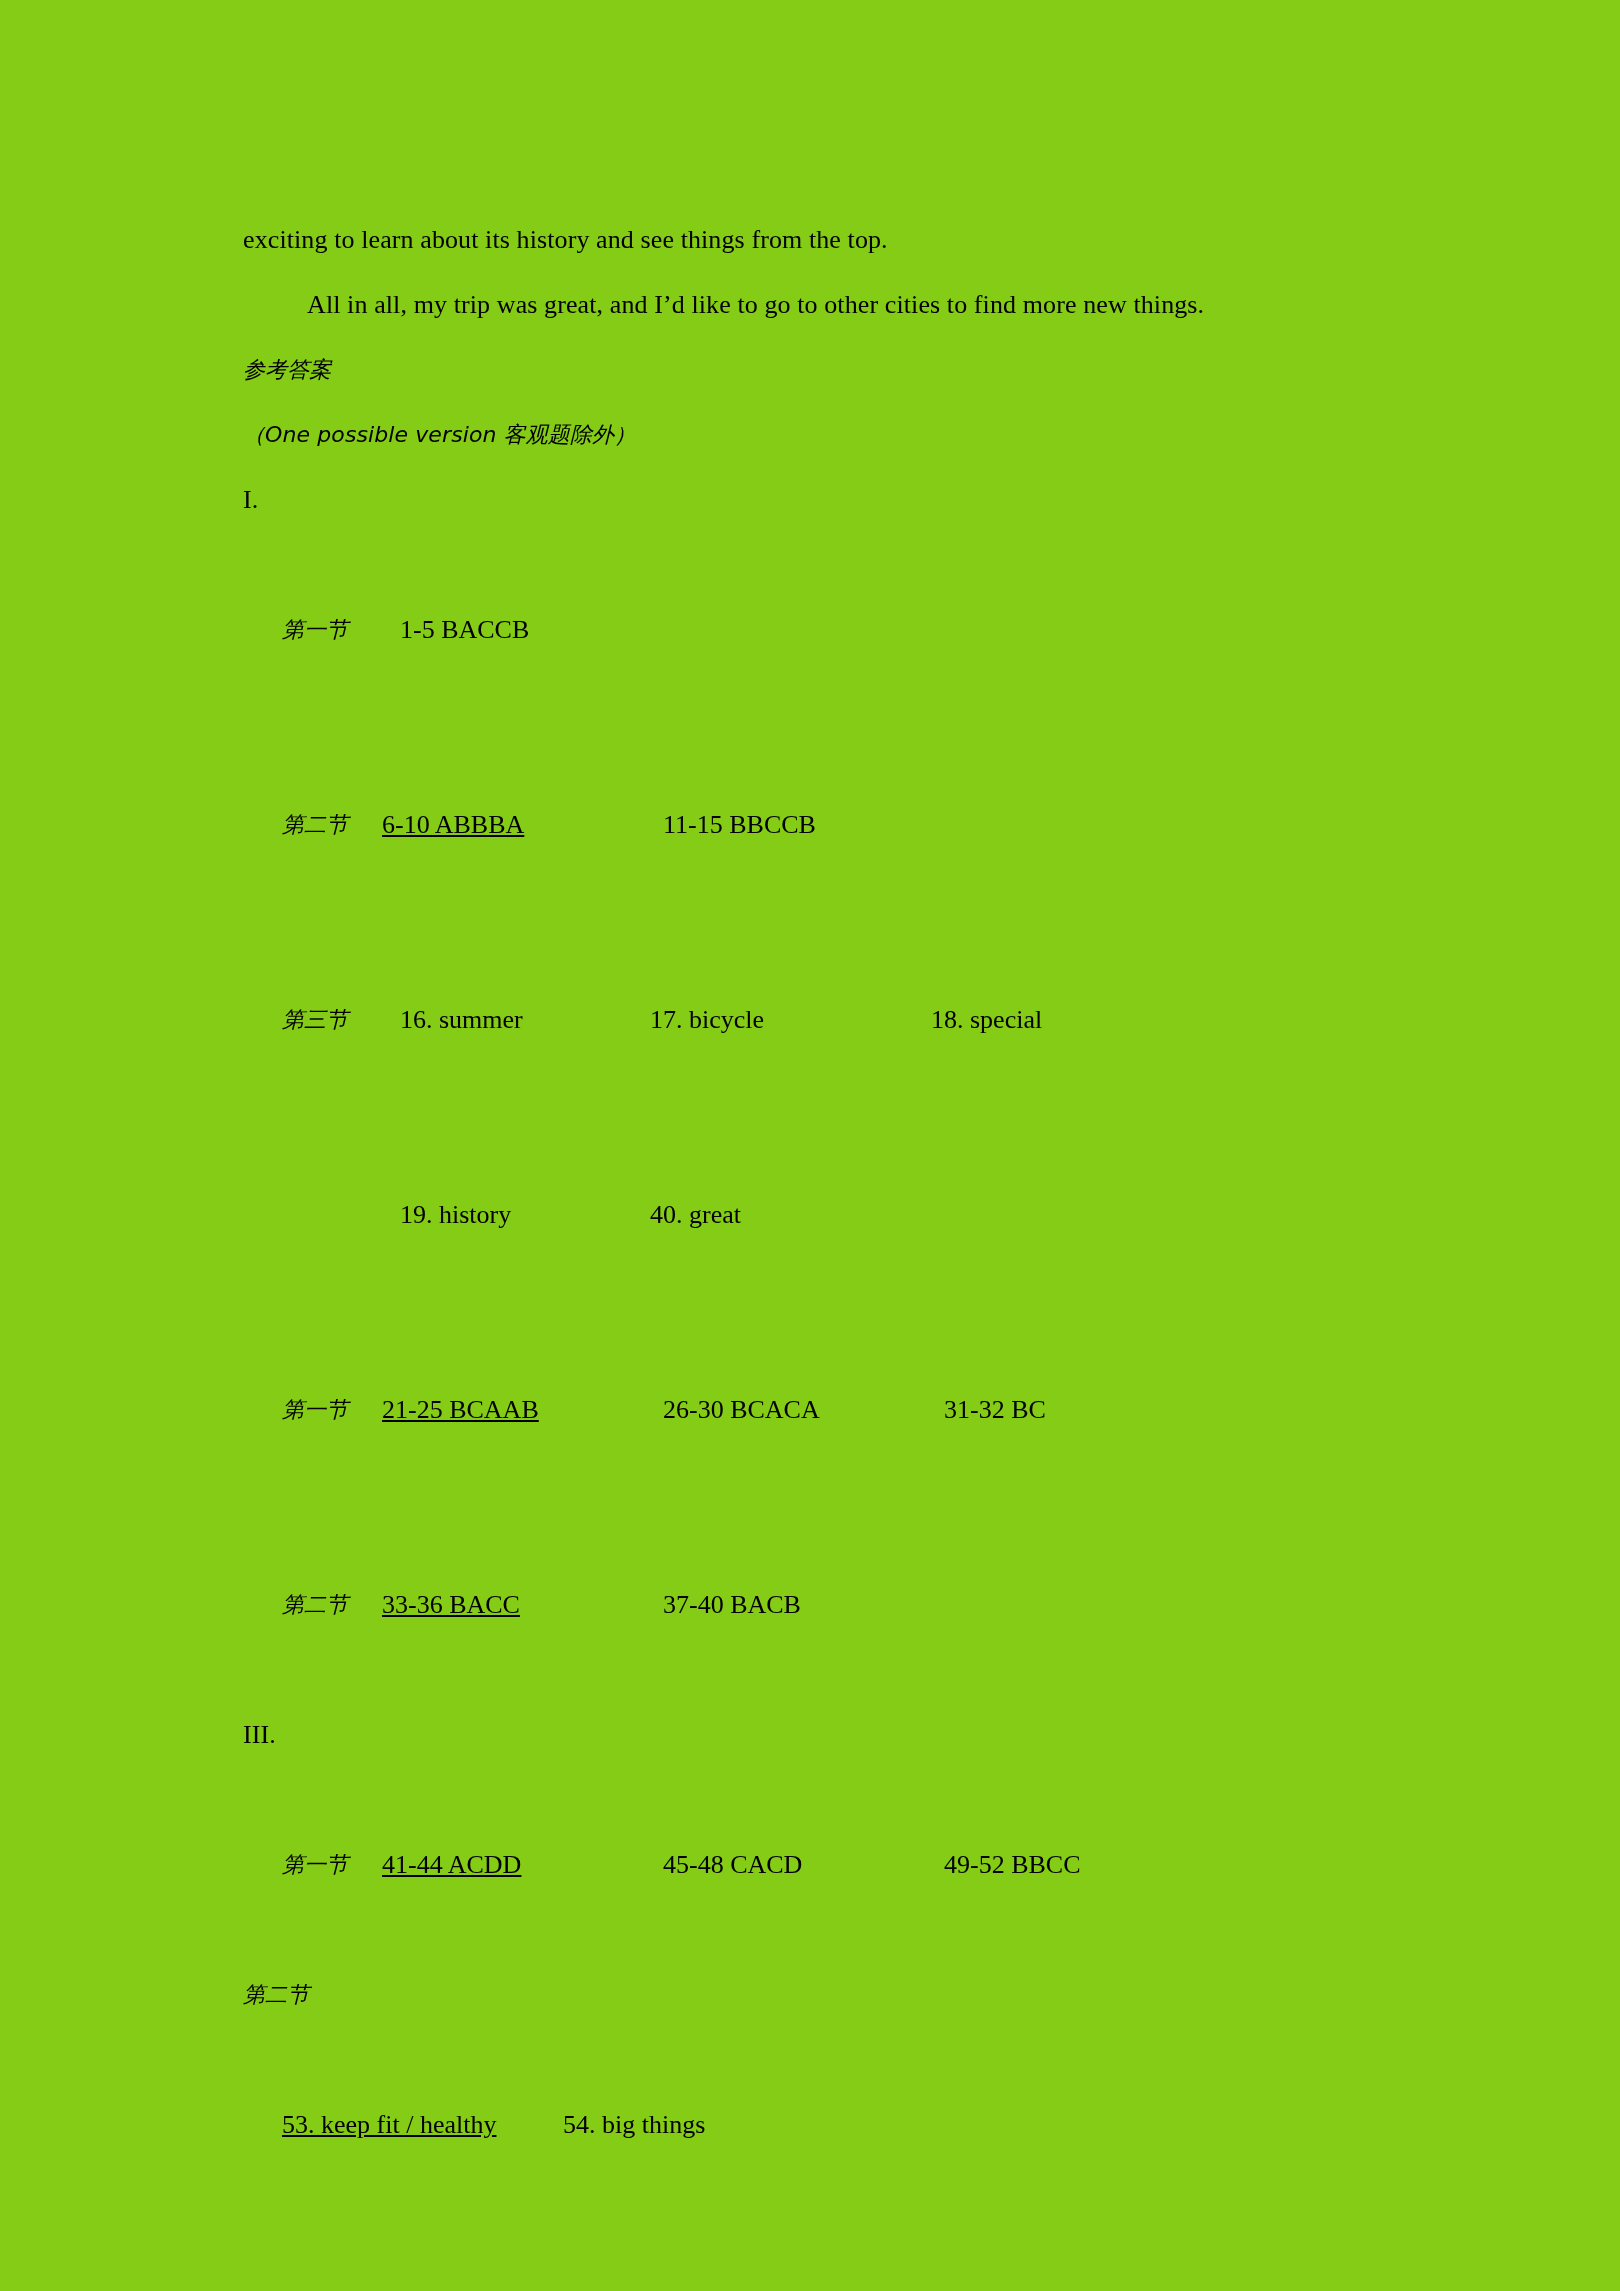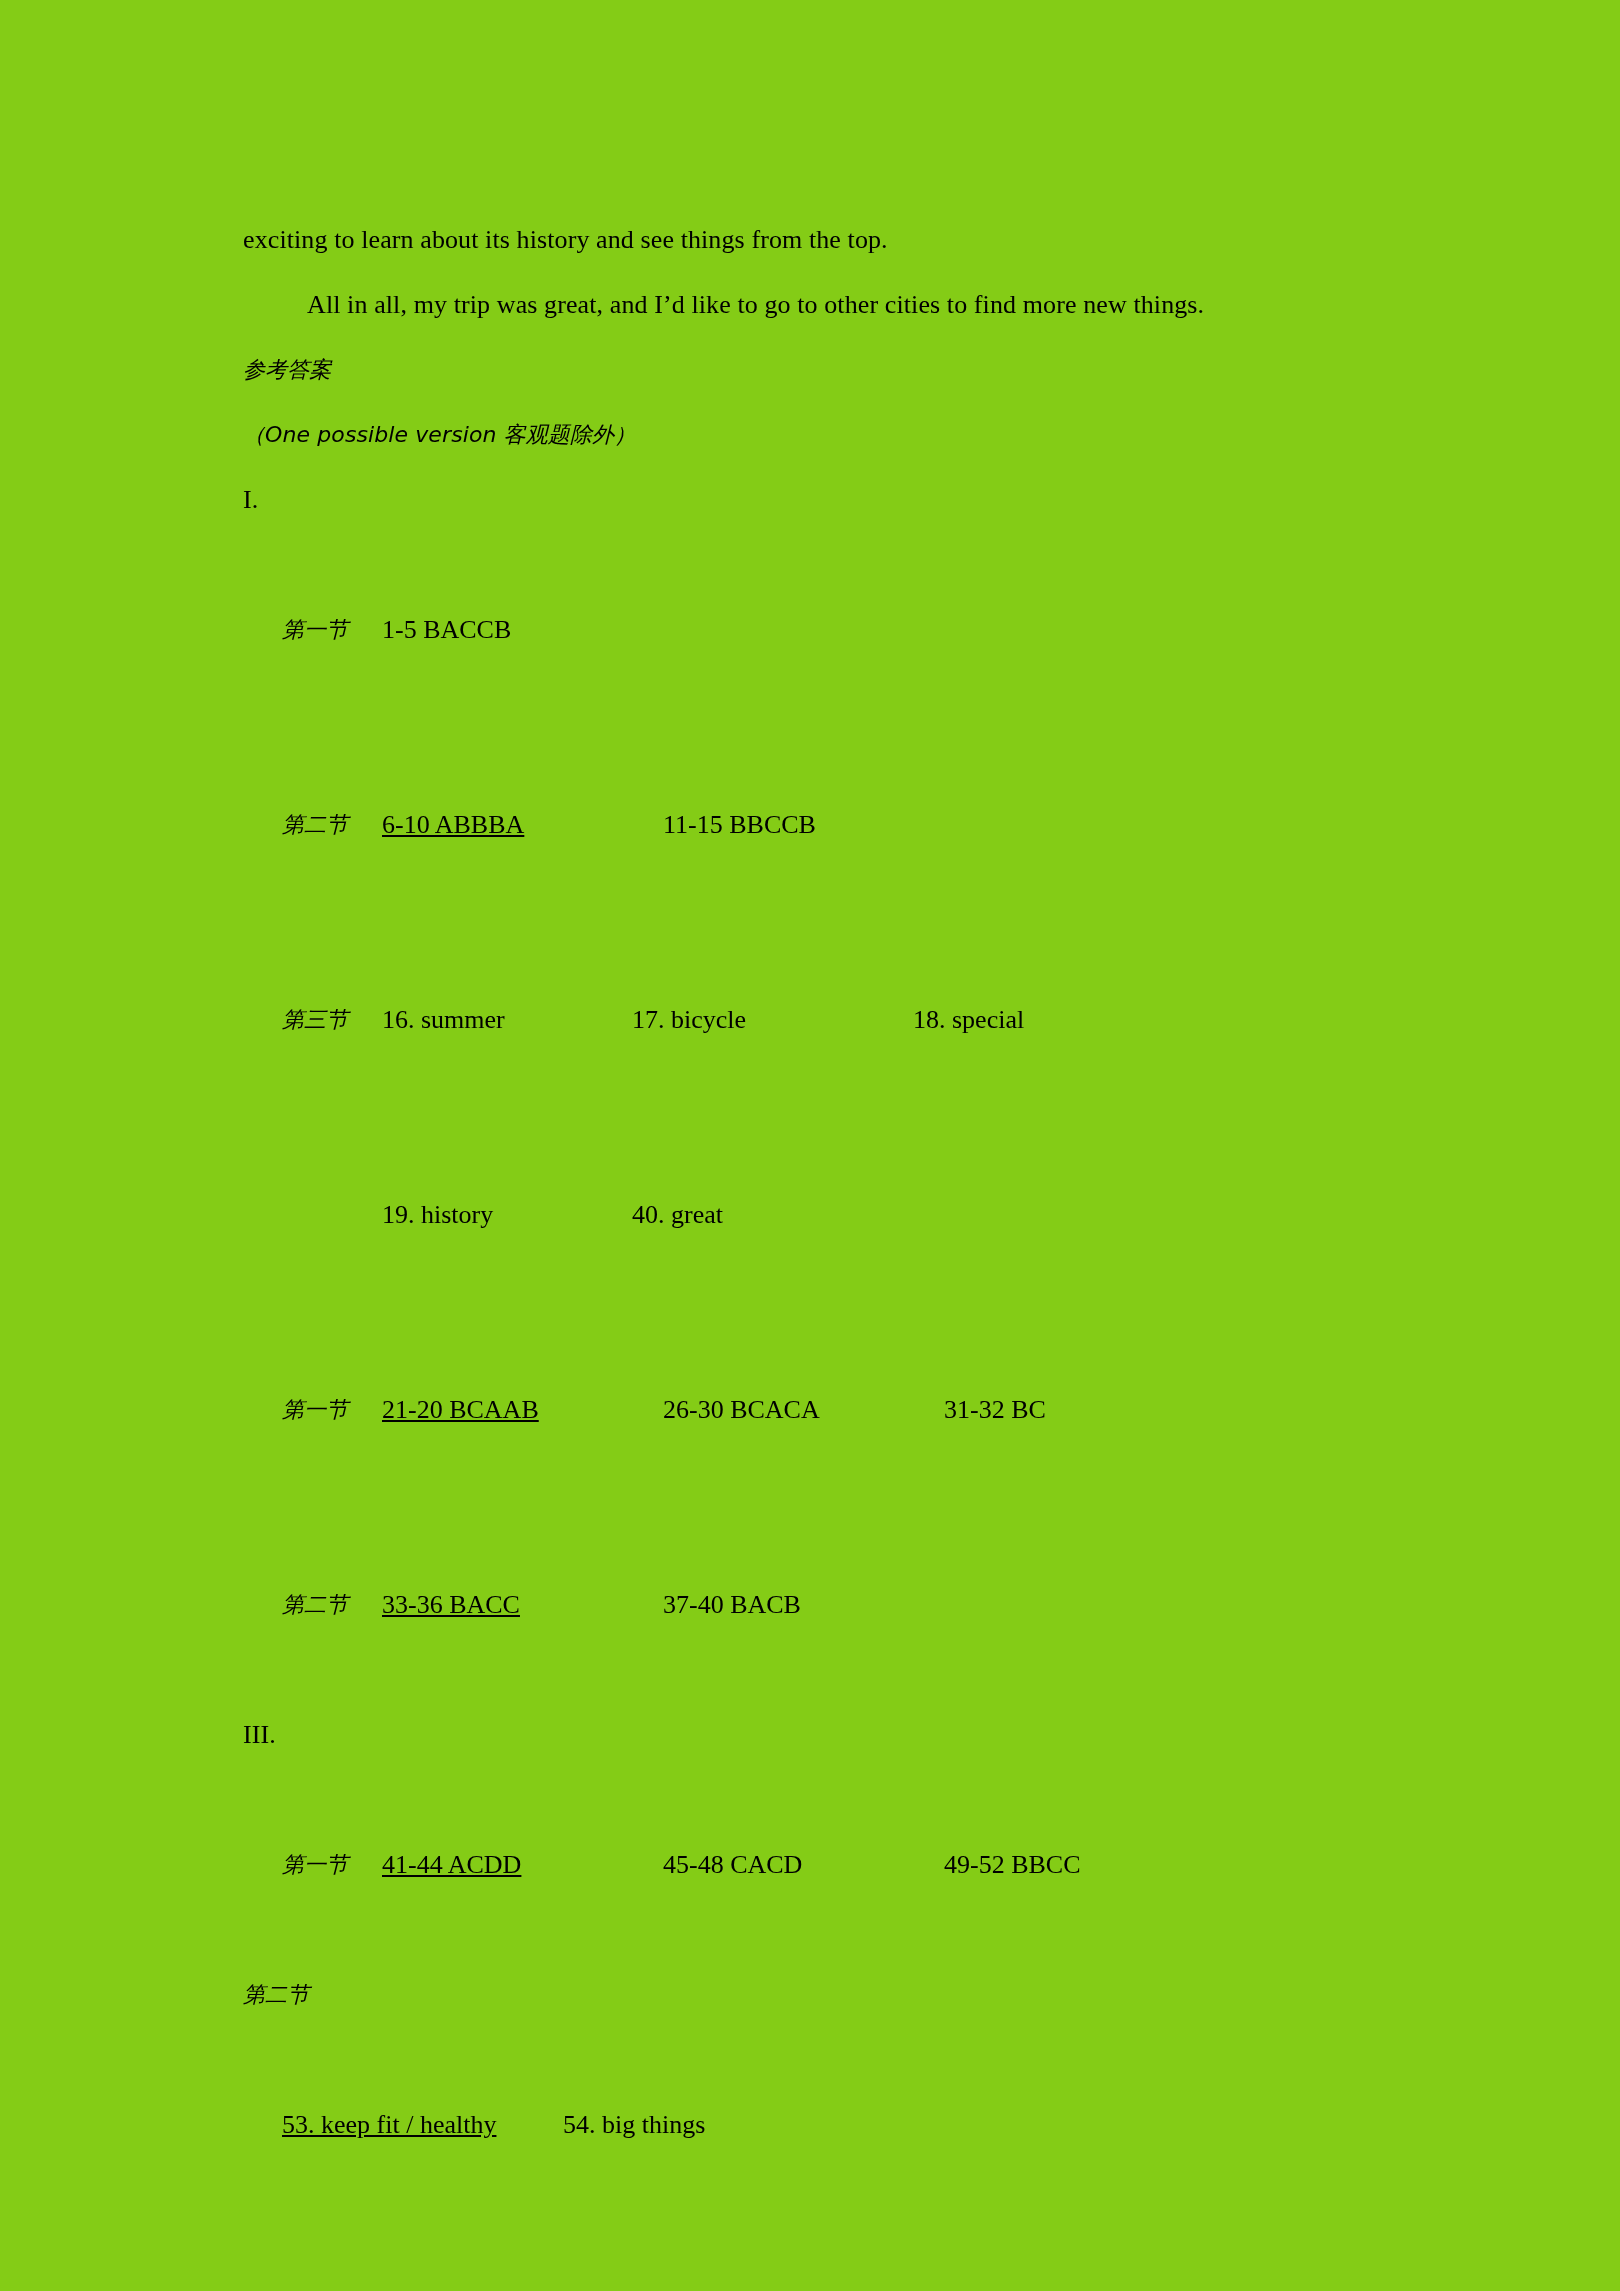--- a/index.html
+++ b/index.html
@@ -45,21 +45,21 @@
     line-height: 65px;
     white-space: pre;
   }
   .row .col {
     display: inline-block;
     vertical-align: top;
     white-space: pre;
   }
   
   .c-label   { width: 100px; }   
-  .c1        { width: 250px; }   
+  .c1        { width: 250px; margin-left: 18px; }   
   .c1-wide   { width: 281px; text-decoration: underline; }
   .c2        { width: 281px; }   
   .roman {
     font-size: 26px;
     line-height: 65px;
   }
 </style>
 </head>
 <body>
 
@@ -87,21 +87,21 @@
     <div class="row">
       <span class="col c-label cn">第三节</span><span class="col c1">16. summer</span><span class="col c2">17. bicycle</span><span class="col">18. special</span>
     </div>
 
     <div class="row">
       <span class="col c-label cn"></span><span class="col c1">19. history</span><span class="col c2">40. great</span>
     </div>
 
 
     <div class="row">
-      <span class="col c-label cn">第一节</span><span class="col c1-wide">21-20 BCAAB</span><span class="col c2">26-30 BCACA</span><span class="col">31-32 BC</span>
+      <span class="col c-label cn">第一节</span><span class="col c1-wide">21-25 BCAAB</span><span class="col c2">26-30 BCACA</span><span class="col">31-32 BC</span>
     </div>
 
     <div class="row">
       <span class="col c-label cn">第二节</span><span class="col c1-wide">33-36 BACC</span><span class="col c2">37-40 BACB</span>
     </div>
 
     <div class="roman line">III.</div>
 
     <div class="row">
       <span class="col c-label cn">第一节</span><span class="col c1-wide">41-44 ACDD</span><span class="col c2">45-48 CACD</span><span class="col">49-52 BBCC</span>

